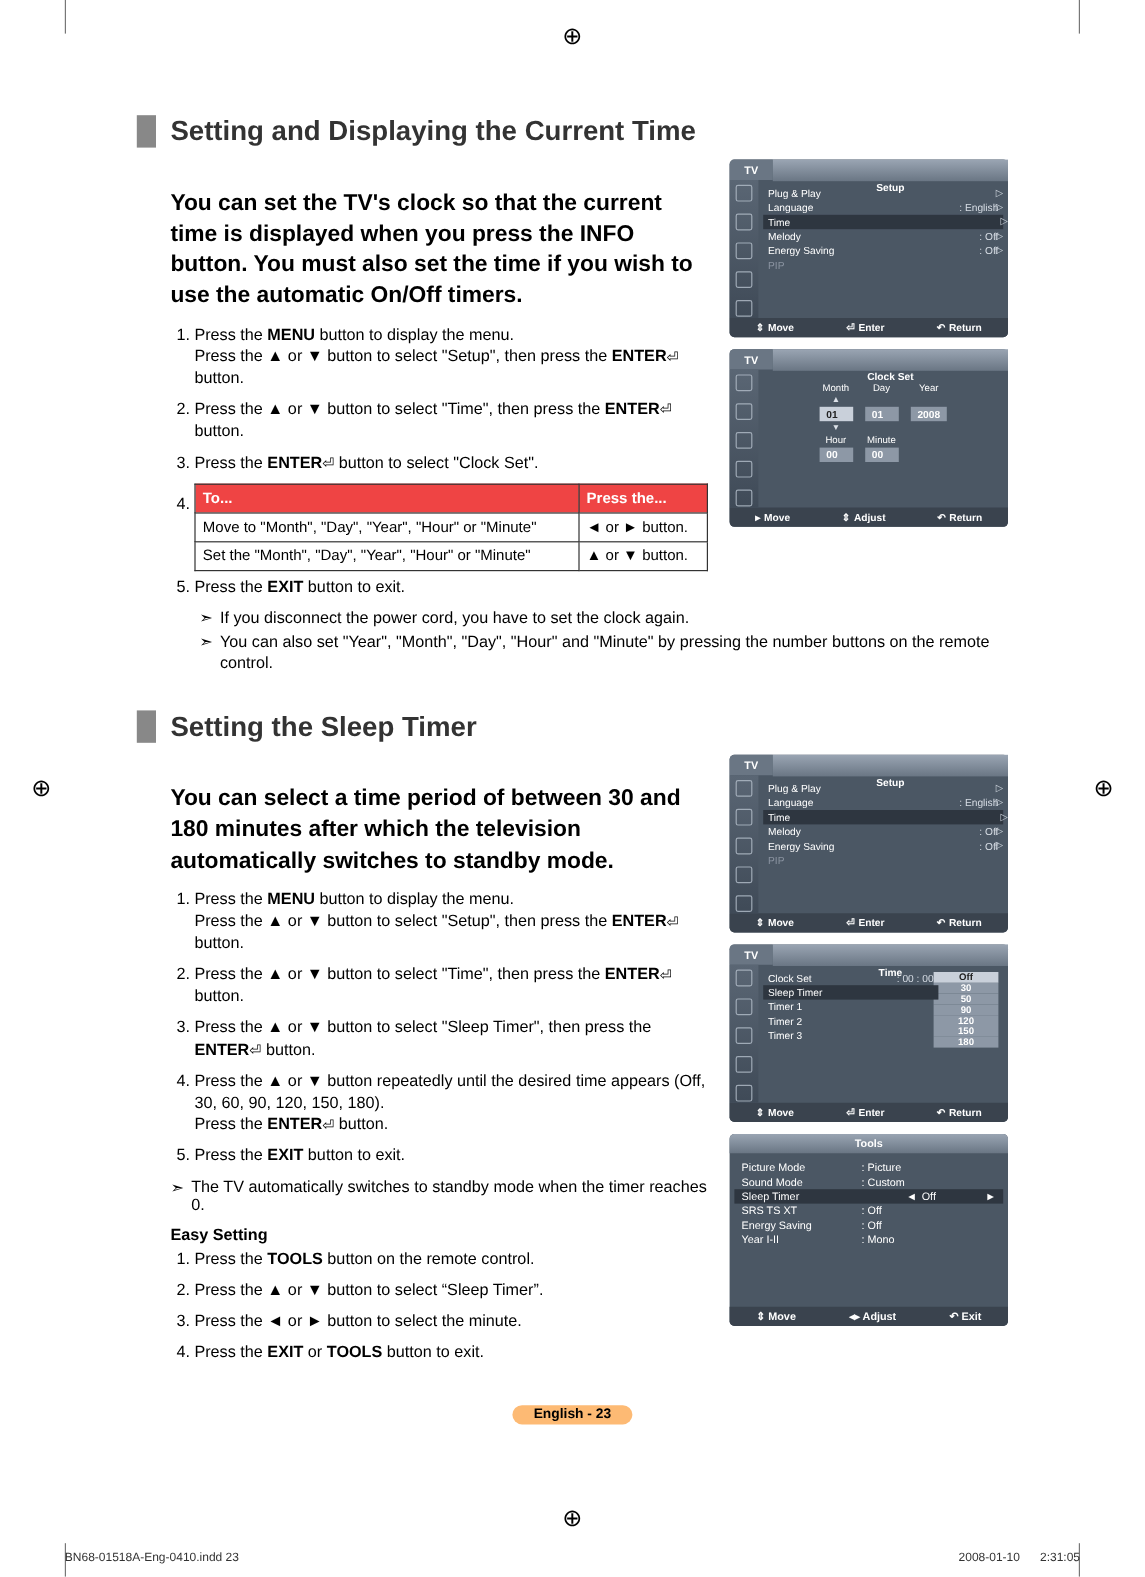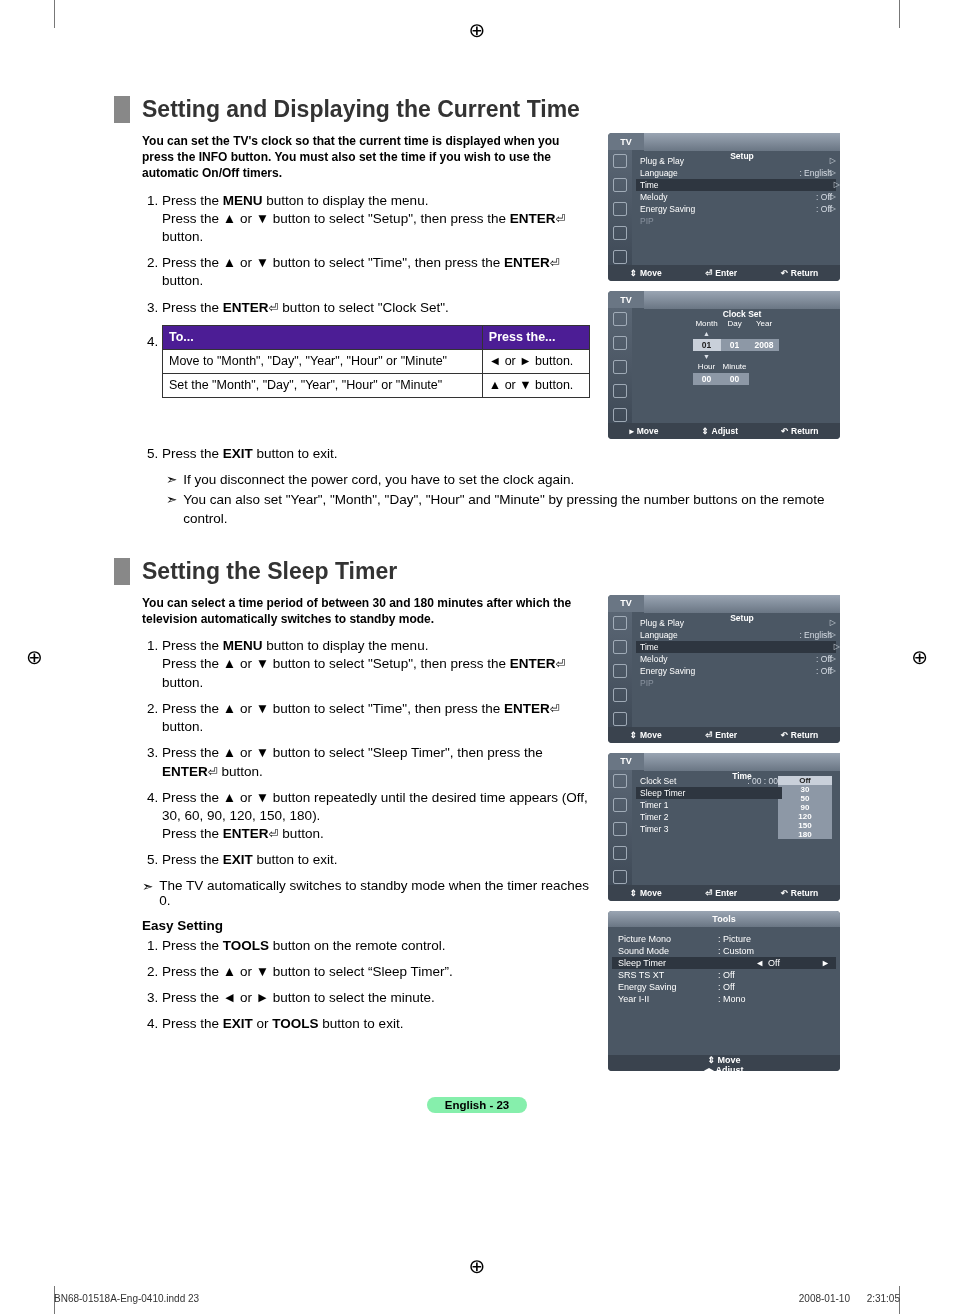--- a/index.html
+++ b/index.html
@@ -17,33 +17,33 @@
   .crop-b.l { left:54px; } .crop-b.r { right:54px; }
 
   .content { margin: 50px 60px 0 60px; }
 
   .section-title {
     font-size: 23px; font-weight: bold; color:#333;
     border-left: 16px solid #888; padding-left: 12px;
     margin-bottom: 10px;
   }
   .section-body { margin-left: 28px; }
-  .intro { font-weight: bold; font-size: 12px; margin-bottom: 10px; line-height: 1.35; }
+  .intro { font-weight: bold; font-size: 19px; margin-bottom: 10px; line-height: 1.35; margin-top: 24px; }
   ol.steps { margin: 0; padding-left: 20px; font-size: 13.5px; }
   ol.steps > li { margin-bottom: 8px; line-height:1.35; }
   .b { font-weight: bold; }
   .enter-glyph { font-size: 12px; vertical-align: middle; }
 
   .two-col { display: flex; gap: 18px; }
   .left-col { flex: 1 1 auto; }
   .right-col { width: 232px; flex: 0 0 232px; }
 
   table.instr { border-collapse: collapse; width: 100%; margin: 6px 0 8px 0; font-size: 12.5px; }
   table.instr th, table.instr td { border: 1px solid #333; padding: 3px 6px; text-align: left; vertical-align: top; }
-  table.instr th { background: #4c1d95; color: #fff; font-weight: bold; }
+  table.instr th { background: #ef4444; color: #fff; font-weight: bold; }
 
   .notes { margin: 4px 0 0 24px; font-size: 13.5px; }
   .notes .note { display:flex; gap:6px; line-height:1.35; margin-bottom:2px;}
   .notes .arrow { flex:0 0 auto; }
 
   
   .osd { background: #4b5764; color:#fff; border-radius:4px; font-size:8.5px; margin-bottom:10px; position:relative; }
   .osd-header { display:flex; align-items:stretch; height:17px; }
   .osd-tab { background:#6a7684; width:36px; display:flex; align-items:center; justify-content:center; font-weight:bold; font-size:9px; border-top-left-radius:4px;}
   .osd-title { flex:1; text-align:center; font-weight:bold; padding-top:18px; background:linear-gradient(#9aa5b3,#6a7684);}
@@ -51,41 +51,41 @@
   .osd-sidebar { width:24px; background: linear-gradient(#5a6674,#3f4a57); display:flex; flex-direction:column; align-items:center; padding-top:4px; gap:10px;}
   .osd-sidebar .ic { width:14px;height:14px; border:1px solid #aeb8c4; border-radius:2px; opacity:.85;}
   .osd-main { flex:1; padding:5px 8px 2px 8px; position:relative;}
   .osd-row { display:flex; justify-content:space-between; padding:1px 0; white-space:nowrap; position:relative;}
   .osd-row .caret { position:absolute; right:-4px; top:1px; color:#cdd4dc; font-size:8px;}
   .osd-row.hl { background:#2e3640; margin:0 -4px; padding:1px 4px; }
   .osd-val { color:#d7dde5; }
   .osd-footer { display:flex; justify-content:space-around; align-items:center; height:16px; font-weight:bold; background:#3a434e; border-bottom-left-radius:4px; border-bottom-right-radius:4px; font-size:8.5px;}
   .osd-footer span { display:flex; gap:3px; align-items:center;}
 
-  .clock-grid { display:flex; justify-content:center; text-align:center; font-size:8px; margin-top:6px;}
+  .clock-grid { display:flex; gap:10px; justify-content:center; text-align:left; font-size:8px; margin-top:6px;}
   .clock-col { display:flex; flex-direction:column; align-items:center; gap:2px;}
   .clock-box { background:#8d98a6; color:#fff; padding:1px 6px; min-width:28px; font-weight:bold; font-size:8.5px;}
   .clock-box.sel { background:#c9d0da; color:#222;}
   .tiny-arrow { font-size:7px; line-height:1; color:#dde2e9;}
 
   .opt-list { display:flex; flex-direction:column; align-items:flex-end; gap:0; margin-top:1px;}
   .opt { background:#8d98a6; width:54px; text-align:center; font-weight:bold; font-size:8px; padding:0 0;}
   .opt.sel { background:#c9d0da; color:#222;}
 
   .tools-osd { background:#4b5764; color:#fff; border-radius:4px; font-size:9px; padding:0 0 0 0; }
   .tools-title { text-align:center; font-weight:bold; padding:3px 0; background:linear-gradient(#9aa5b3,#6a7684); border-top-left-radius:4px; border-top-right-radius:4px;}
   .tools-body { padding:6px 10px 50px 10px;}
   .tools-row { display:flex; justify-content:flex-start; gap:4px; padding:1px 0;}
   .tools-row .lab { width:96px;}
   .tools-row.hl { background:#2e3640; margin:0 -6px; padding:1px 6px; justify-content:space-between;}
   .tools-row.hl .mid { display:flex; align-items:center; gap:4px;}
-  .tools-footer { display:flex; justify-content:space-around; height:16px; align-items:center; font-weight:bold; background:#3a434e; border-bottom-left-radius:4px; border-bottom-right-radius:4px;flex-direction:column;}
+  .tools-footer { display:flex; justify-content:space-around; height:16px; align-items:center; font-weight:bold; background:#3a434e; border-bottom-left-radius:4px; border-bottom-right-radius:4px;}
 
   .page-footer { text-align:center; margin-top:24px;}
-  .page-footer .pill { display:inline-block; background:#86efac; border-radius:10px; padding:2px 18px; font-size:11.5px; font-weight:bold;}
+  .page-footer .pill { display:inline-block; background:#fdba74; border-radius:10px; padding:2px 18px; font-size:11.5px; font-weight:bold;}
 
   .doc-meta { position:absolute; bottom:10px; left:54px; right:54px; display:flex; justify-content:space-between; font-size:10px; color:#333;text-align:center;}
 
   .sub-h { font-weight:bold; font-size:13.5px; margin:10px 0 4px 0;}
   .inline-note { display:flex; gap:6px; margin:6px 0 0 0; font-size:13.5px;}
   .faded { color:#8a93a0; }
 </style>
 </head>
 <body>
 
@@ -378,21 +378,21 @@
                 <span>⇕ <span>Move</span></span>
                 <span>⏎ <span>Enter</span></span>
                 <span>↶ <span>Return</span></span>
               </div>
           </div>
 
           <div class="tools-osd">
             <div class="tools-title">Tools</div>
             <div class="tools-body">
               <div class="tools-row">
-                  <span class="lab">Picture Mono</span>
+                  <span class="lab">Picture Mode</span>
                   <span>: Picture</span>
                 </div>
               <div class="tools-row">
                   <span class="lab">Sound Mode</span>
                   <span>: Custom</span>
                 </div>
               <div class="tools-row hl">
                   <span class="lab">Sleep Timer</span>
                   <span class="mid">
                     <span>◄</span>

